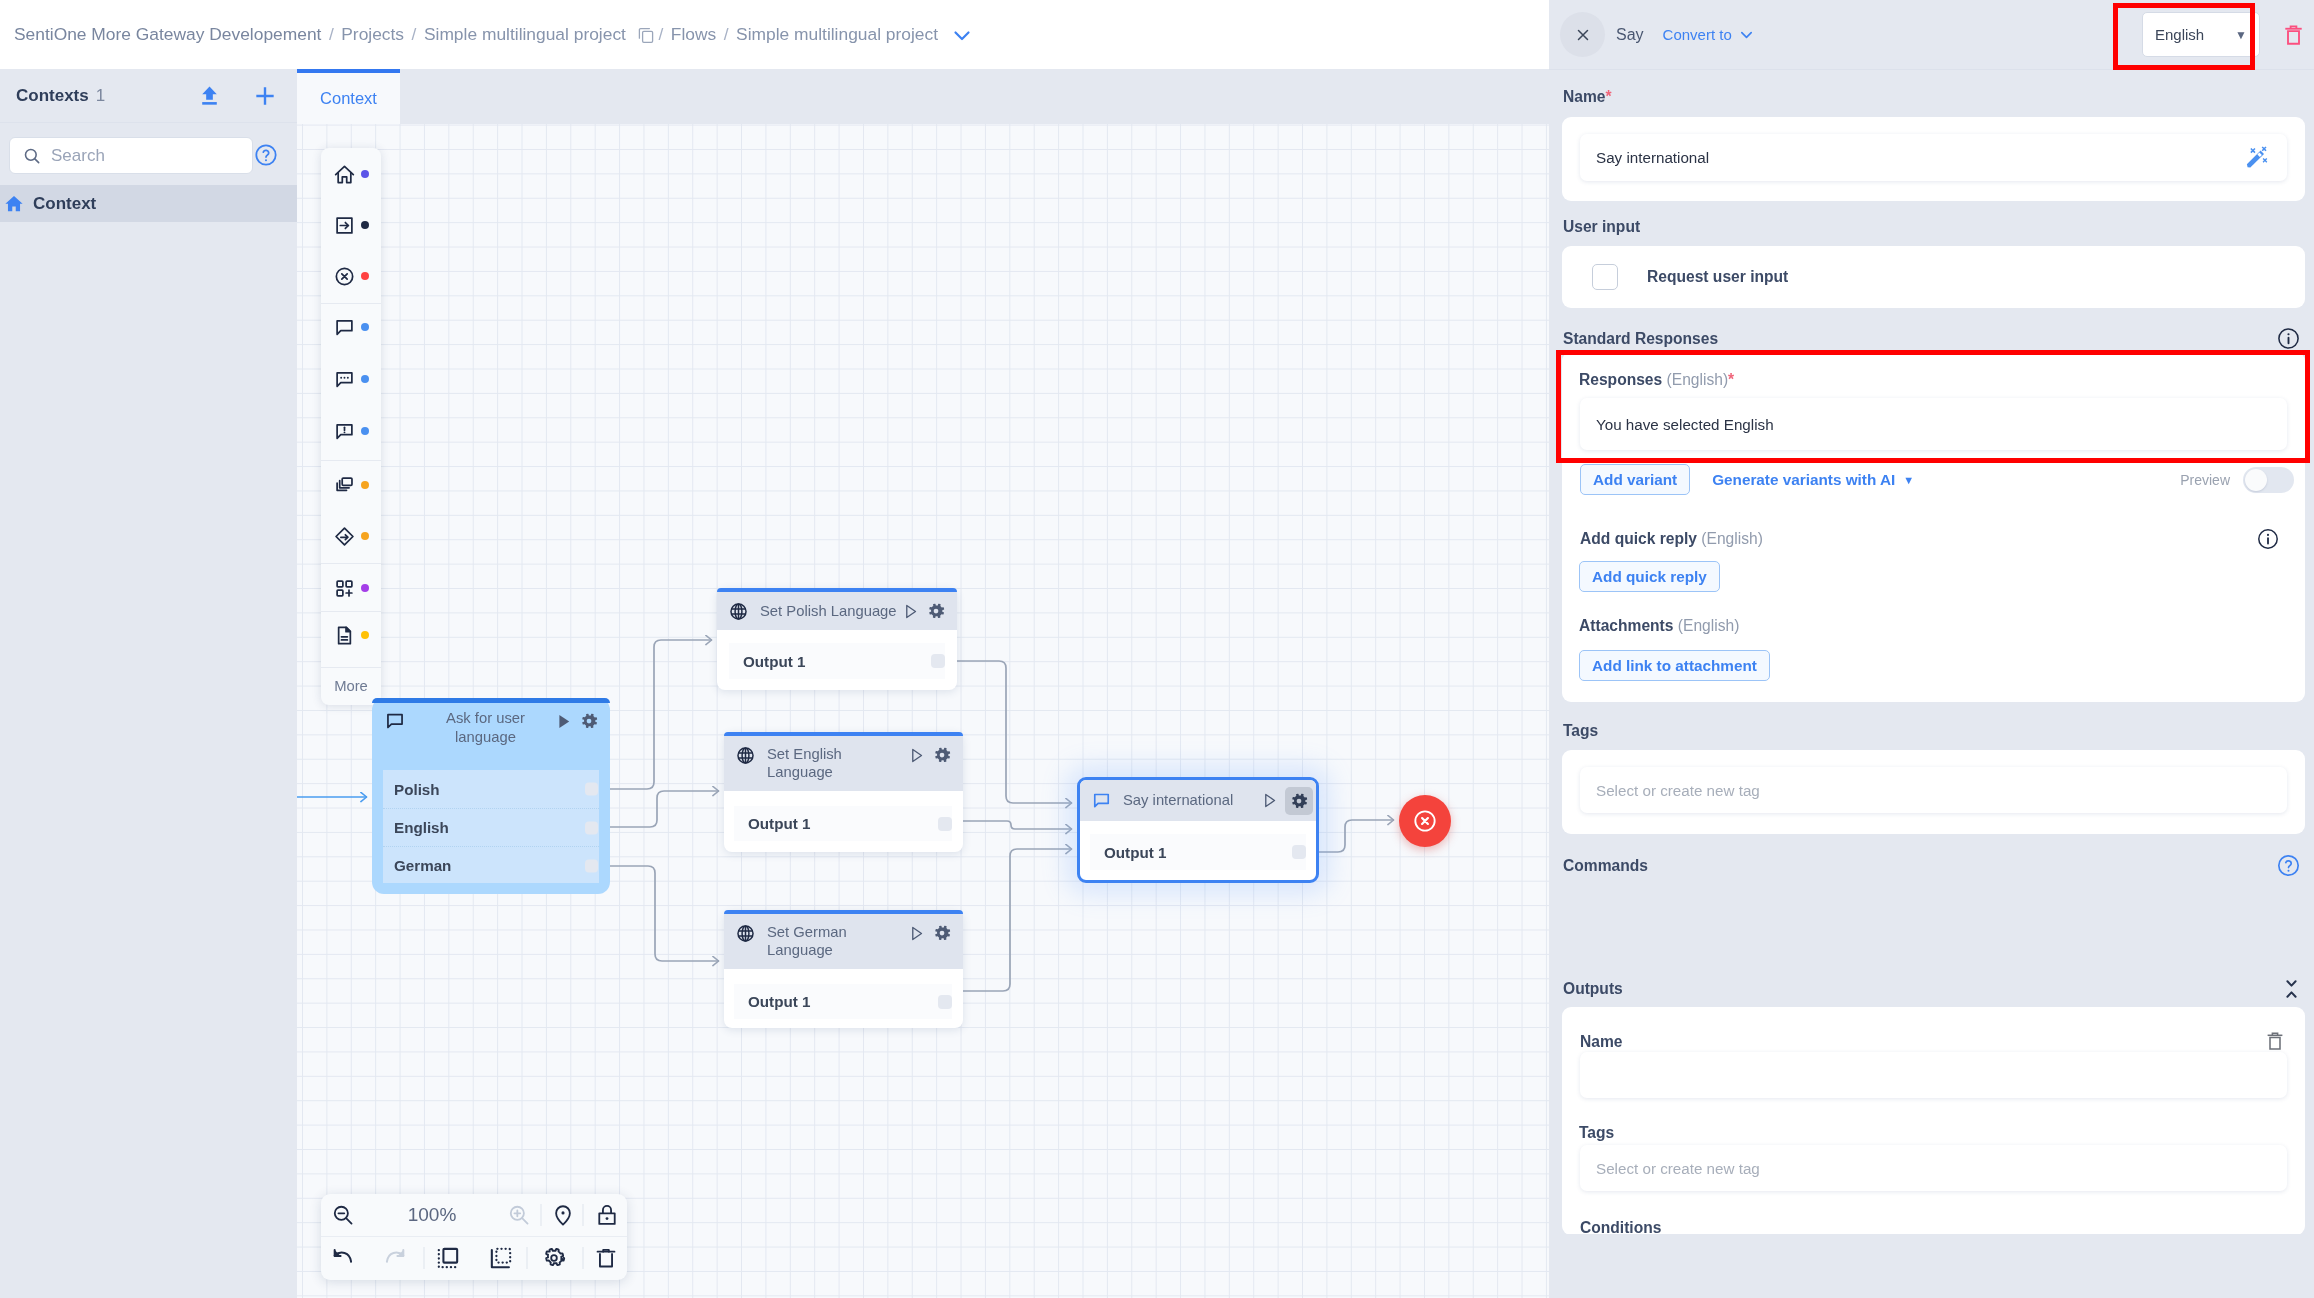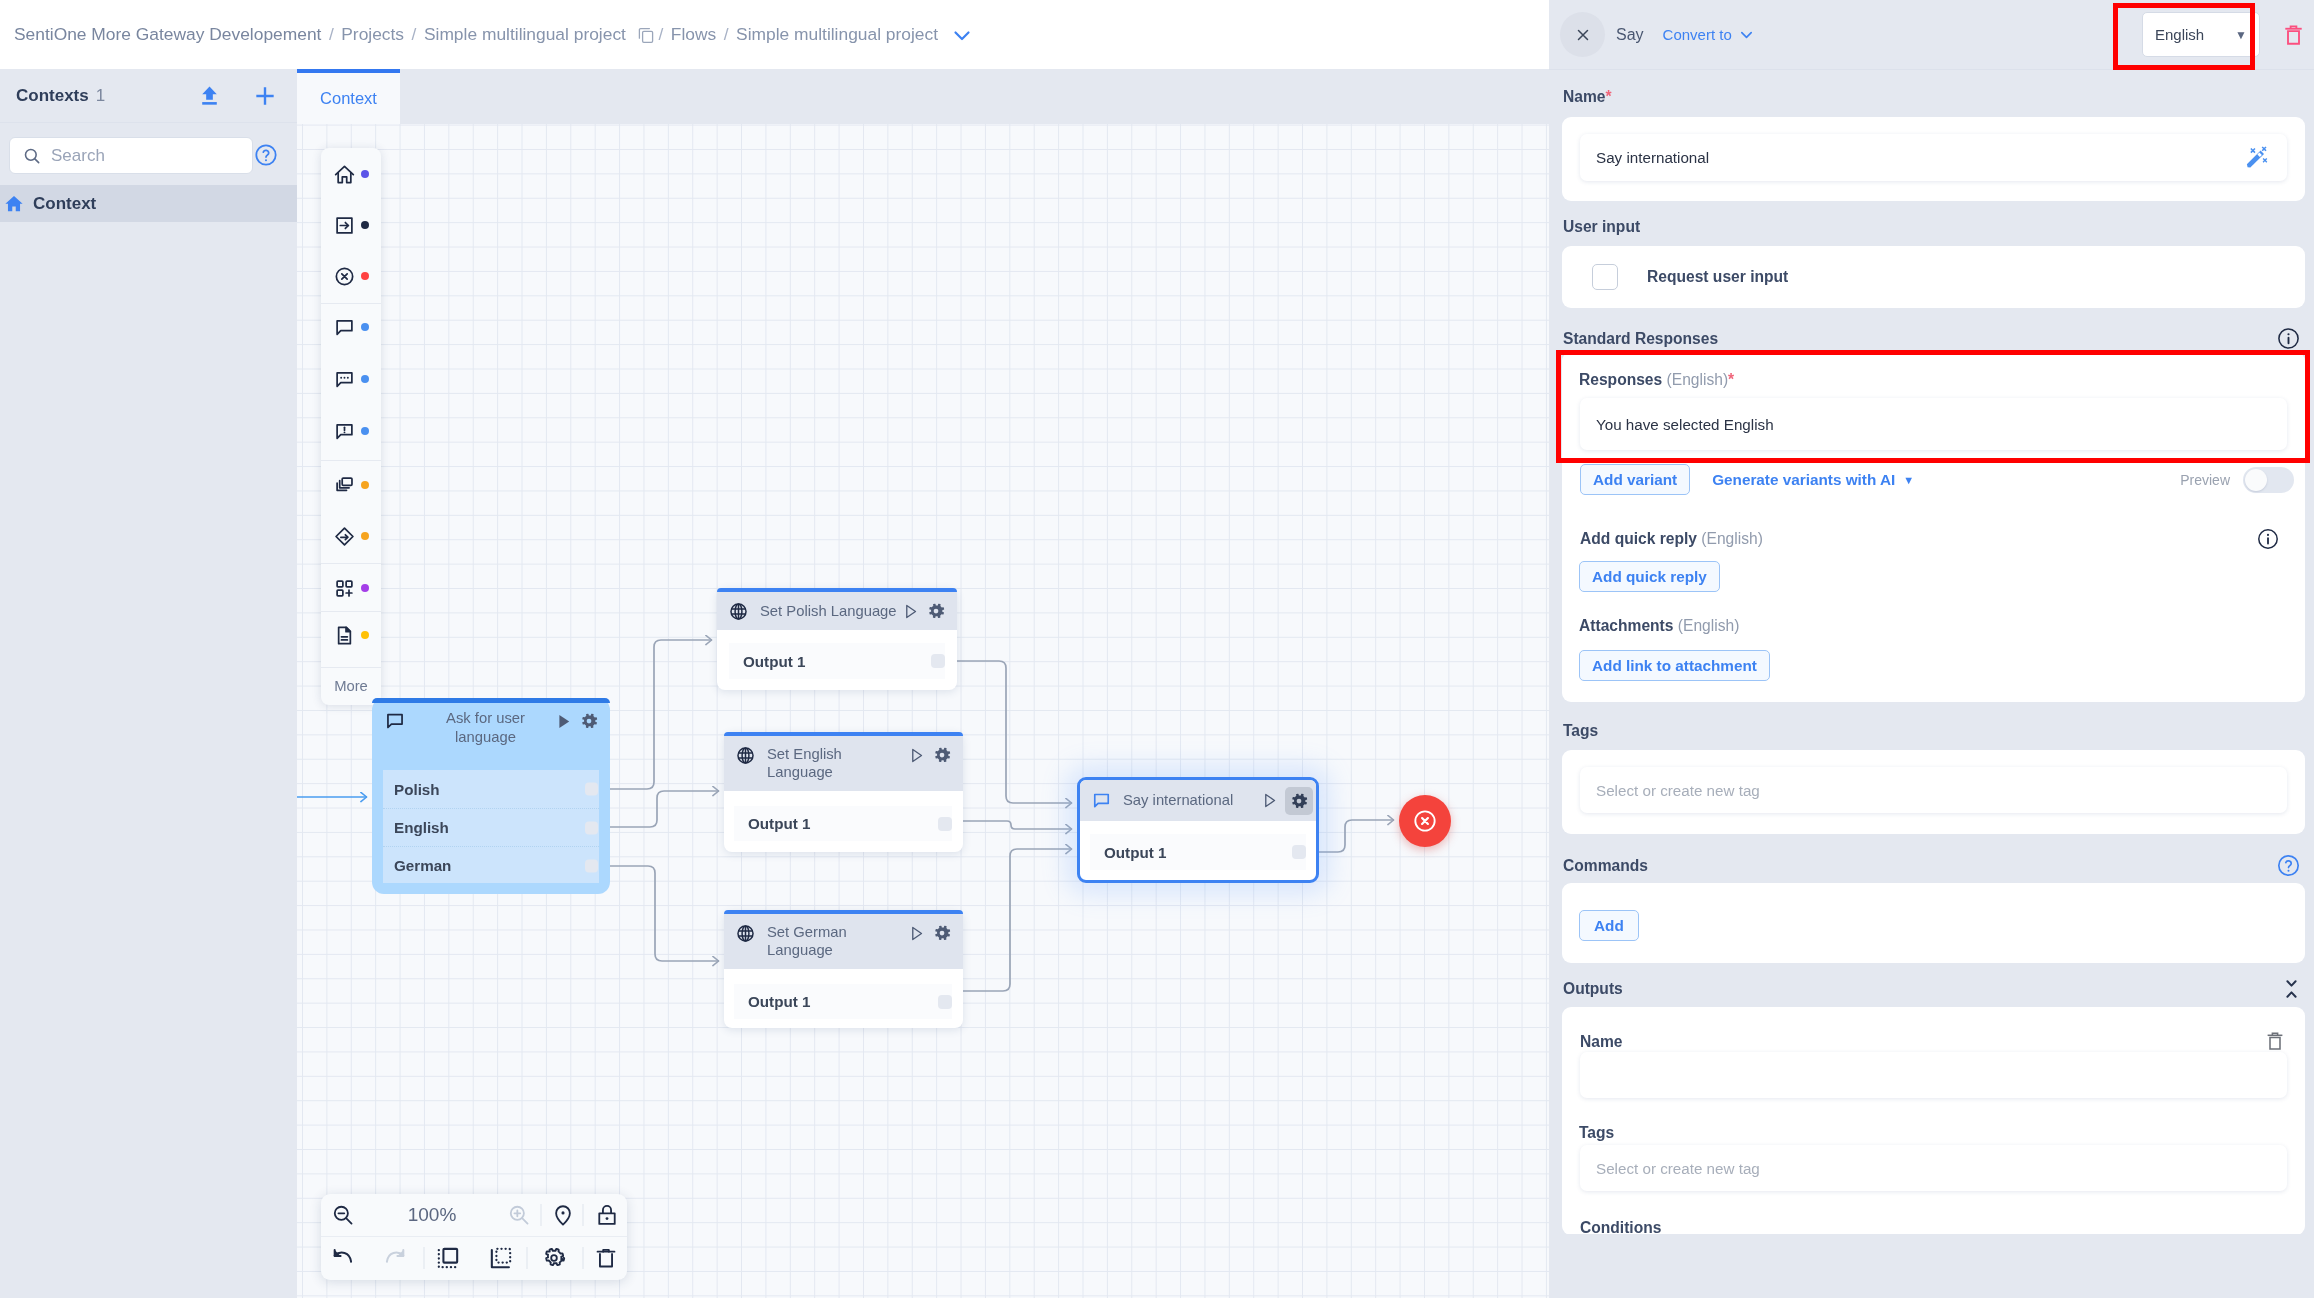--- a/index.html
+++ b/index.html
@@ -714,25 +714,20 @@
       <div class="sec-label" style="position:absolute;left:0;top:853px;width:765px;box-sizing:border-box;display:flex;align-items:center;padding-right:13px;">
         <span>Commands</span>
         <span style="margin-left:auto;">
           <svg width="25" height="25" viewBox="0 0 24 24" fill="none" stroke="#3d82f2" stroke-width="1.6">
             <circle cx="12" cy="12" r="9.3"></circle>
             <path d="M9.4 9.2a2.7 2.7 0 0 1 5.2.9c0 1.8-2.6 2.3-2.6 3.9" stroke-linecap="round"></path>
             <circle cx="12" cy="17.0" r="0.95" fill="#3d82f2" stroke="none"></circle>
           </svg>
         </span>
       </div>
-      <div class="card" style="position:absolute;left:13px;top:883px;width:743px;height:80px;">
-        <div class="btn-o" style="position:absolute;left:17px;top:27px;height:31px;padding:0 14px;font-size:15.3px;">
-            <span>Add</span>
-          </div>
-      </div>
 
       <div class="sec-label" style="position:absolute;left:0;top:980px;width:765px;box-sizing:border-box;display:flex;align-items:center;padding-right:13px;">
         <span>Outputs</span>
         <span style="margin-left:auto;margin-right:4px;">
           <svg width="11" height="18" viewBox="0 0 11 18" fill="none" stroke="#27334d" stroke-width="2.0" stroke-linecap="round" stroke-linejoin="round">
             <path d="M1.4 1.3 L5.5 5.6 L9.6 1.3"></path>
             <path d="M1.4 16.7 L5.5 12.4 L9.6 16.7"></path>
           </svg>
         </span>
       </div>

